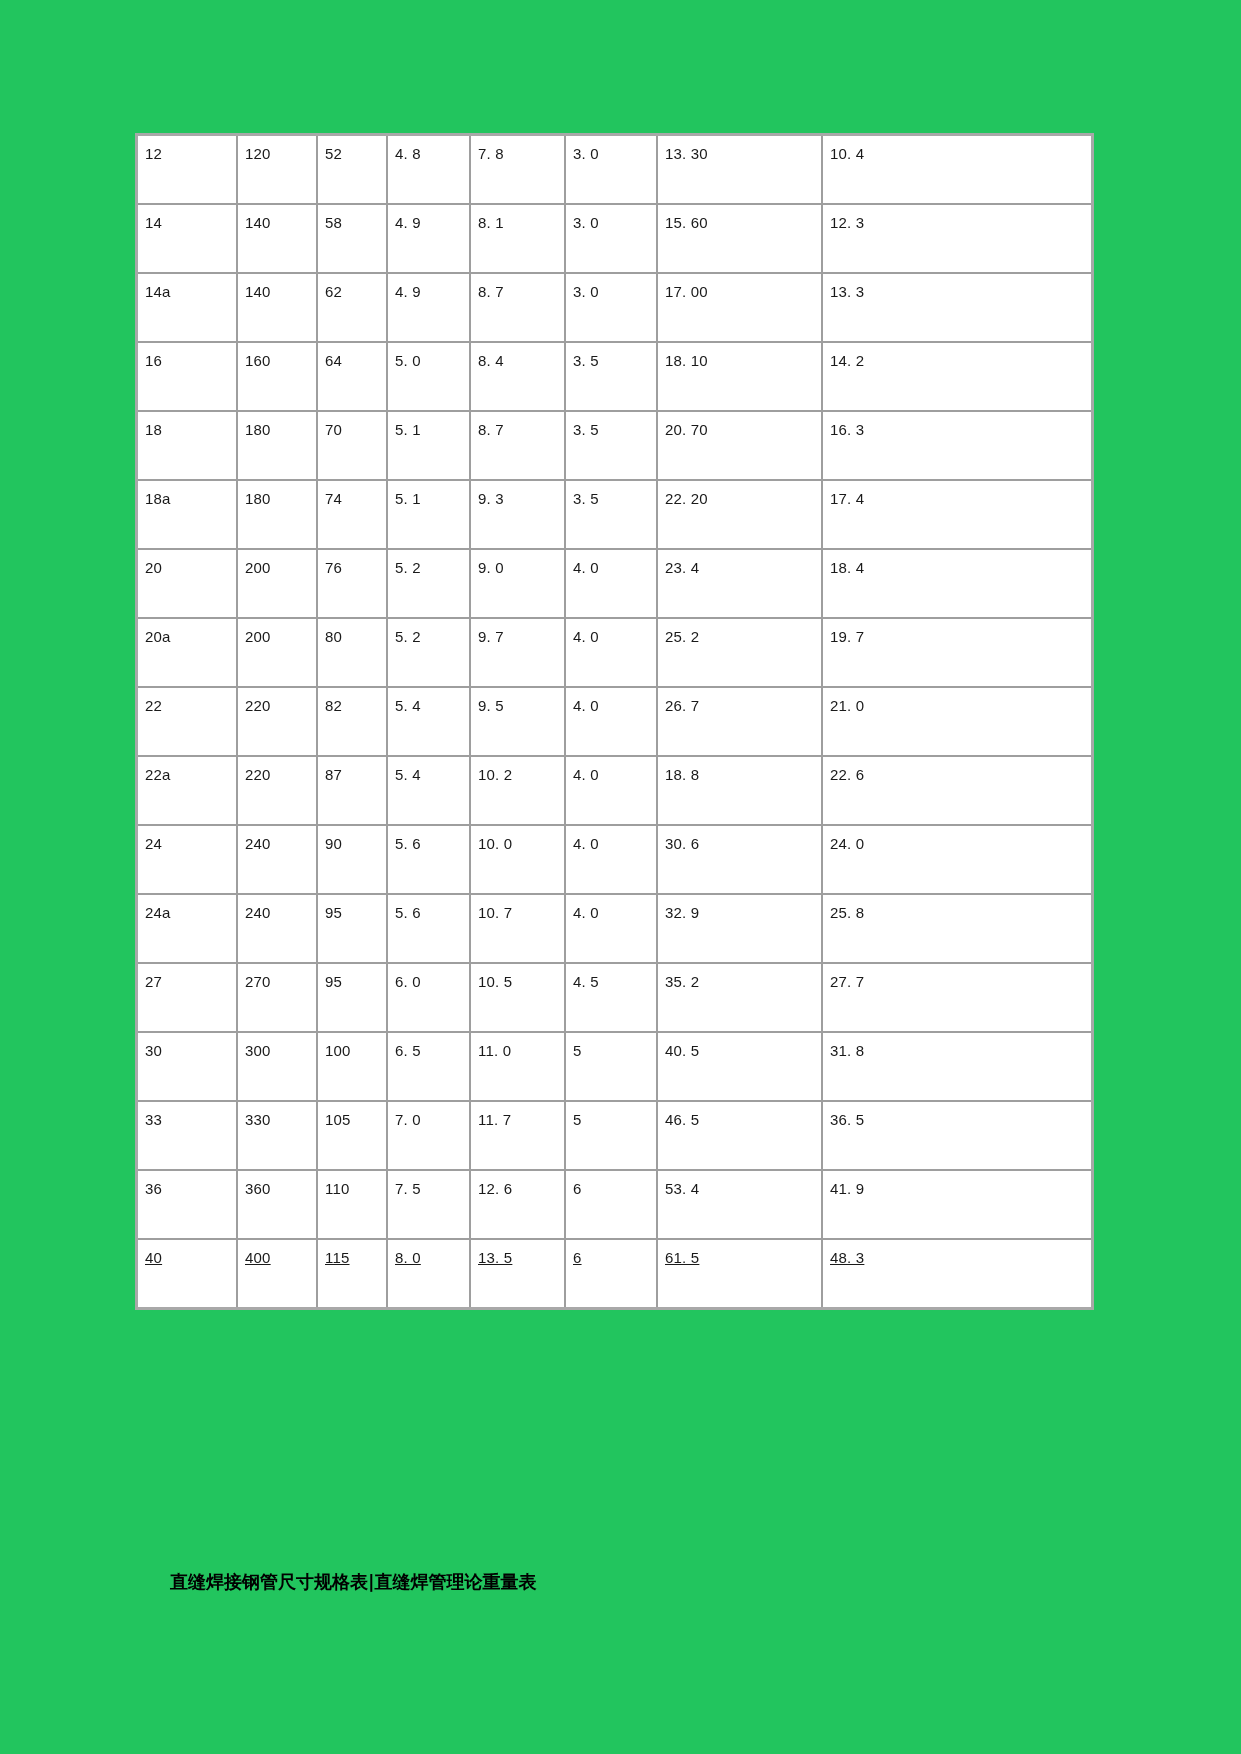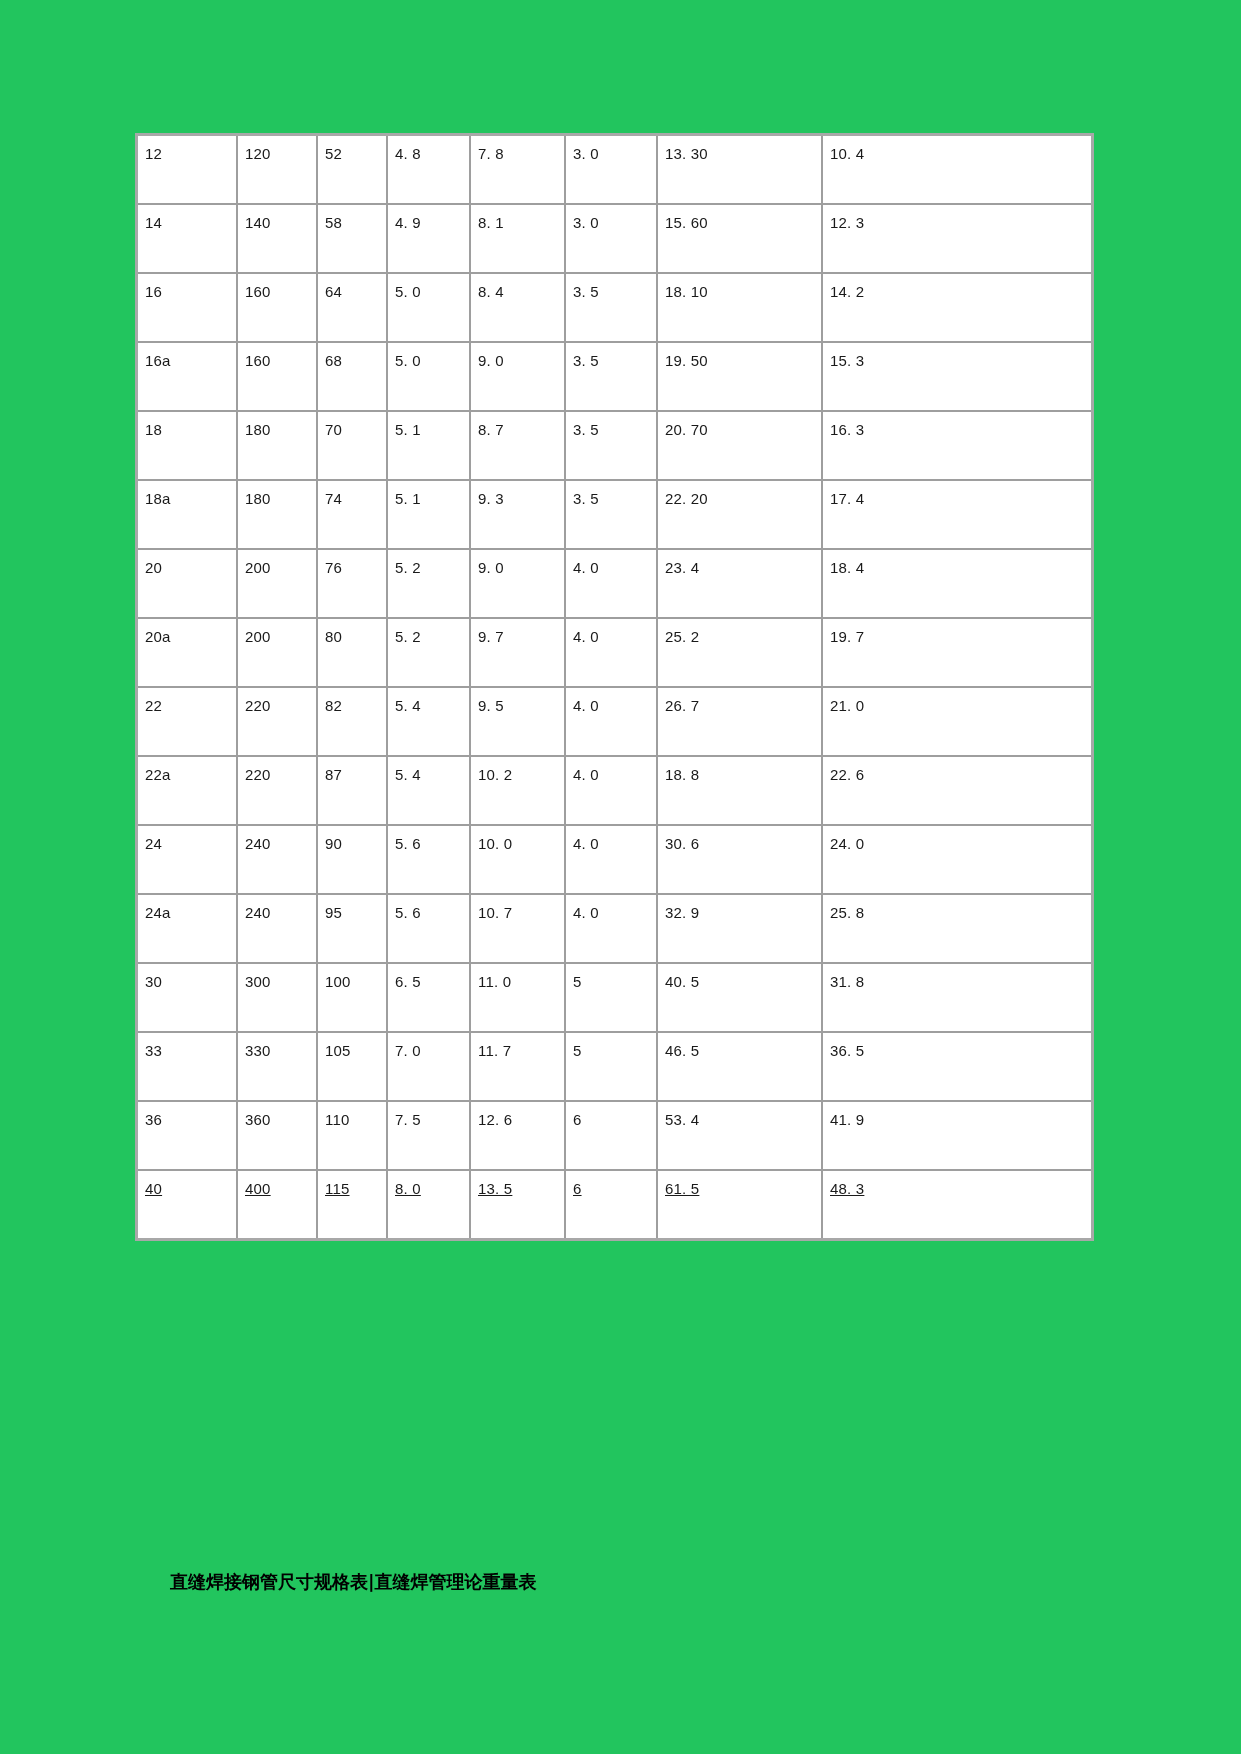--- a/index.html
+++ b/index.html
@@ -124,40 +124,40 @@
             <td>14</td>
             <td>140</td>
             <td>58</td>
             <td>4. 9</td>
             <td>8. 1</td>
             <td>3. 0</td>
             <td>15. 60</td>
             <td>12. 3</td>
           </tr>
           <tr>
+            <td>14a</td>
+            <td>140</td>
+            <td>62</td>
+            <td>4. 9</td>
+            <td>8. 7</td>
+            <td>3. 0</td>
+            <td>17. 00</td>
+            <td>13. 3</td>
+          </tr>
+          <tr>
             <td>16</td>
             <td>160</td>
             <td>64</td>
             <td>5. 0</td>
             <td>8. 4</td>
             <td>3. 5</td>
             <td>18. 10</td>
             <td>14. 2</td>
           </tr>
           <tr>
-            <td>16a</td>
-            <td>160</td>
-            <td>68</td>
-            <td>5. 0</td>
-            <td>9. 0</td>
-            <td>3. 5</td>
-            <td>19. 50</td>
-            <td>15. 3</td>
-          </tr>
-          <tr>
             <td>18</td>
             <td>180</td>
             <td>70</td>
             <td>5. 1</td>
             <td>8. 7</td>
             <td>3. 5</td>
             <td>20. 70</td>
             <td>16. 3</td>
           </tr>
           <tr>
@@ -224,20 +224,30 @@
             <td>24a</td>
             <td>240</td>
             <td>95</td>
             <td>5. 6</td>
             <td>10. 7</td>
             <td>4. 0</td>
             <td>32. 9</td>
             <td>25. 8</td>
           </tr>
           <tr>
+            <td>27</td>
+            <td>270</td>
+            <td>95</td>
+            <td>6. 0</td>
+            <td>10. 5</td>
+            <td>4. 5</td>
+            <td>35. 2</td>
+            <td>27. 7</td>
+          </tr>
+          <tr>
             <td>30</td>
             <td>300</td>
             <td>100</td>
             <td>6. 5</td>
             <td>11. 0</td>
             <td>5</td>
             <td>40. 5</td>
             <td>31. 8</td>
           </tr>
           <tr>

